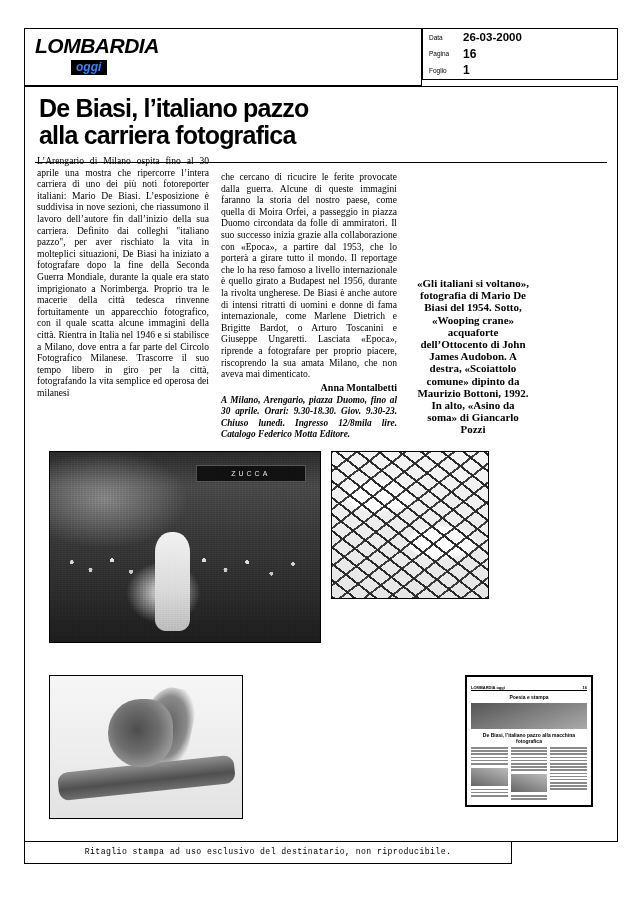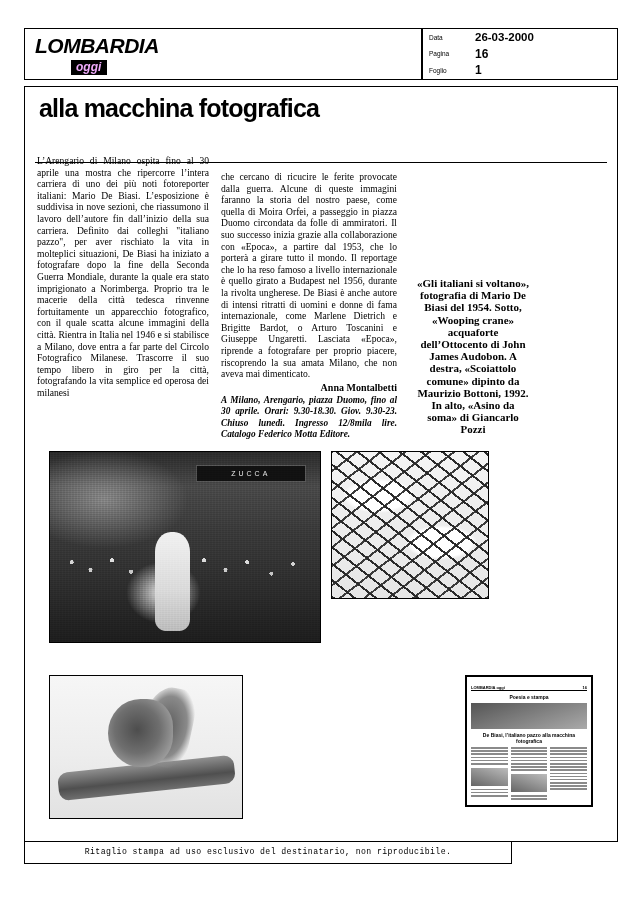--- a/index.html
+++ b/index.html
@@ -18,41 +18,41 @@
     background: #fff;
     overflow: hidden;
   }
 
   
   .masthead {
     position: absolute;
     left: 24px;
     top: 28px;
     width: 398px;
-    height: 52px;
+    height: 58px;
     border: 1px solid #000;
     box-sizing: border-box;
   }
   .masthead-inner {
     padding: 6px 0 0 10px;
   }
   .mast-lombardia {
     font-family: "Liberation Sans", sans-serif;
     font-weight: bold;
     font-style: italic;
     font-size: 21px;
     letter-spacing: -0.5px;
     line-height: 22px;
   }
   .mast-oggi {
     font-family: "Liberation Sans", sans-serif;
     font-weight: bold;
     font-style: italic;
     font-size: 12px;
-    color: #f0abfc;
+    color: #3b82f6;
     background: #000;
     display: inline-block;
     padding: 1px 6px 1px 5px;
     margin-left: 36px;
     margin-top: 1px;
     line-height: 13px;
   }
 
   
   .metabox {
@@ -63,21 +63,20 @@
     height: 52px;
     border: 1px solid #000;
     box-sizing: border-box;
     font-family: "Liberation Sans", sans-serif;
   }
   .metarow {
     display: flex;
     align-items: center;
     height: 16.6px;
     padding-left: 6px;
-    gap: 12px;
   }
   .metarow .k {
     font-size: 6.5px;
     width: 34px;
     color: #000;
   }
   .metarow .v {
     font-size: 12px;
     font-weight: bold;
   }
@@ -312,21 +311,22 @@
     </div>
     <div class="metarow">
       <span class="k">Foglio</span>
       <span class="v">1</span>
     </div>
   </div>
 
   <div class="article">
 
     <div class="headline">
-      <div>alla macchina fotografica</div>
+      <div>De Biasi, l’italiano pazzo</div>
+      <div>alla carriera fotografica</div>
     </div>
     <div class="rule"></div>
 
     <div class="col col1">
       <p>L’Arengario di Milano ospita fino al 30 aprile una mostra che ripercorre l’intera carriera di uno dei più noti fotoreporter italiani: Mario De Biasi. L’esposizione è suddivisa in nove sezioni, che riassumono il lavoro dell’autore fin dall’inizio della sua carriera. Definito dai colleghi "italiano pazzo", per aver rischiato la vita in molteplici situazioni, De Biasi ha iniziato a fotografare dopo la fine della Seconda Guerra Mondiale, durante la quale era stato imprigionato a Norimberga. Proprio tra le macerie della città tedesca rinvenne fortuitamente un apparecchio fotografico, con il quale scatta alcune immagini della città. Rientra in Italia nel 1946 e si stabilisce a Milano, dove entra a far parte del Circolo Fotografico Milanese. Trascorre il suo tempo libero in giro per la città, fotografando la vita semplice ed operosa dei milanesi</p>
     </div>
 
     <div class="col col2">
       <p>che cercano di ricucire le ferite provocate dalla guerra. Alcune di queste immagini faranno la storia del nostro paese, come quella di Moira Orfei, a passeggio in piazza Duomo circondata da folle di ammiratori. Il suo successo inizia grazie alla collaborazione con «Epoca», a partire dal 1953, che lo porterà a girare tutto il mondo. Il reportage che lo ha reso famoso a livello internazionale è quello girato a Budapest nel 1956, durante la rivolta ungherese. De Biasi è anche autore di intensi ritratti di uomini e donne di fama internazionale, come Marlene Dietrich e Brigitte Bardot, o Arturo Toscanini e Giuseppe Ungaretti. Lasciata «Epoca», riprende a fotografare per proprio piacere, riscoprendo la sua amata Milano, che non aveva mai dimenticato.</p>
       <div class="byline">Anna Montalbetti</div>

